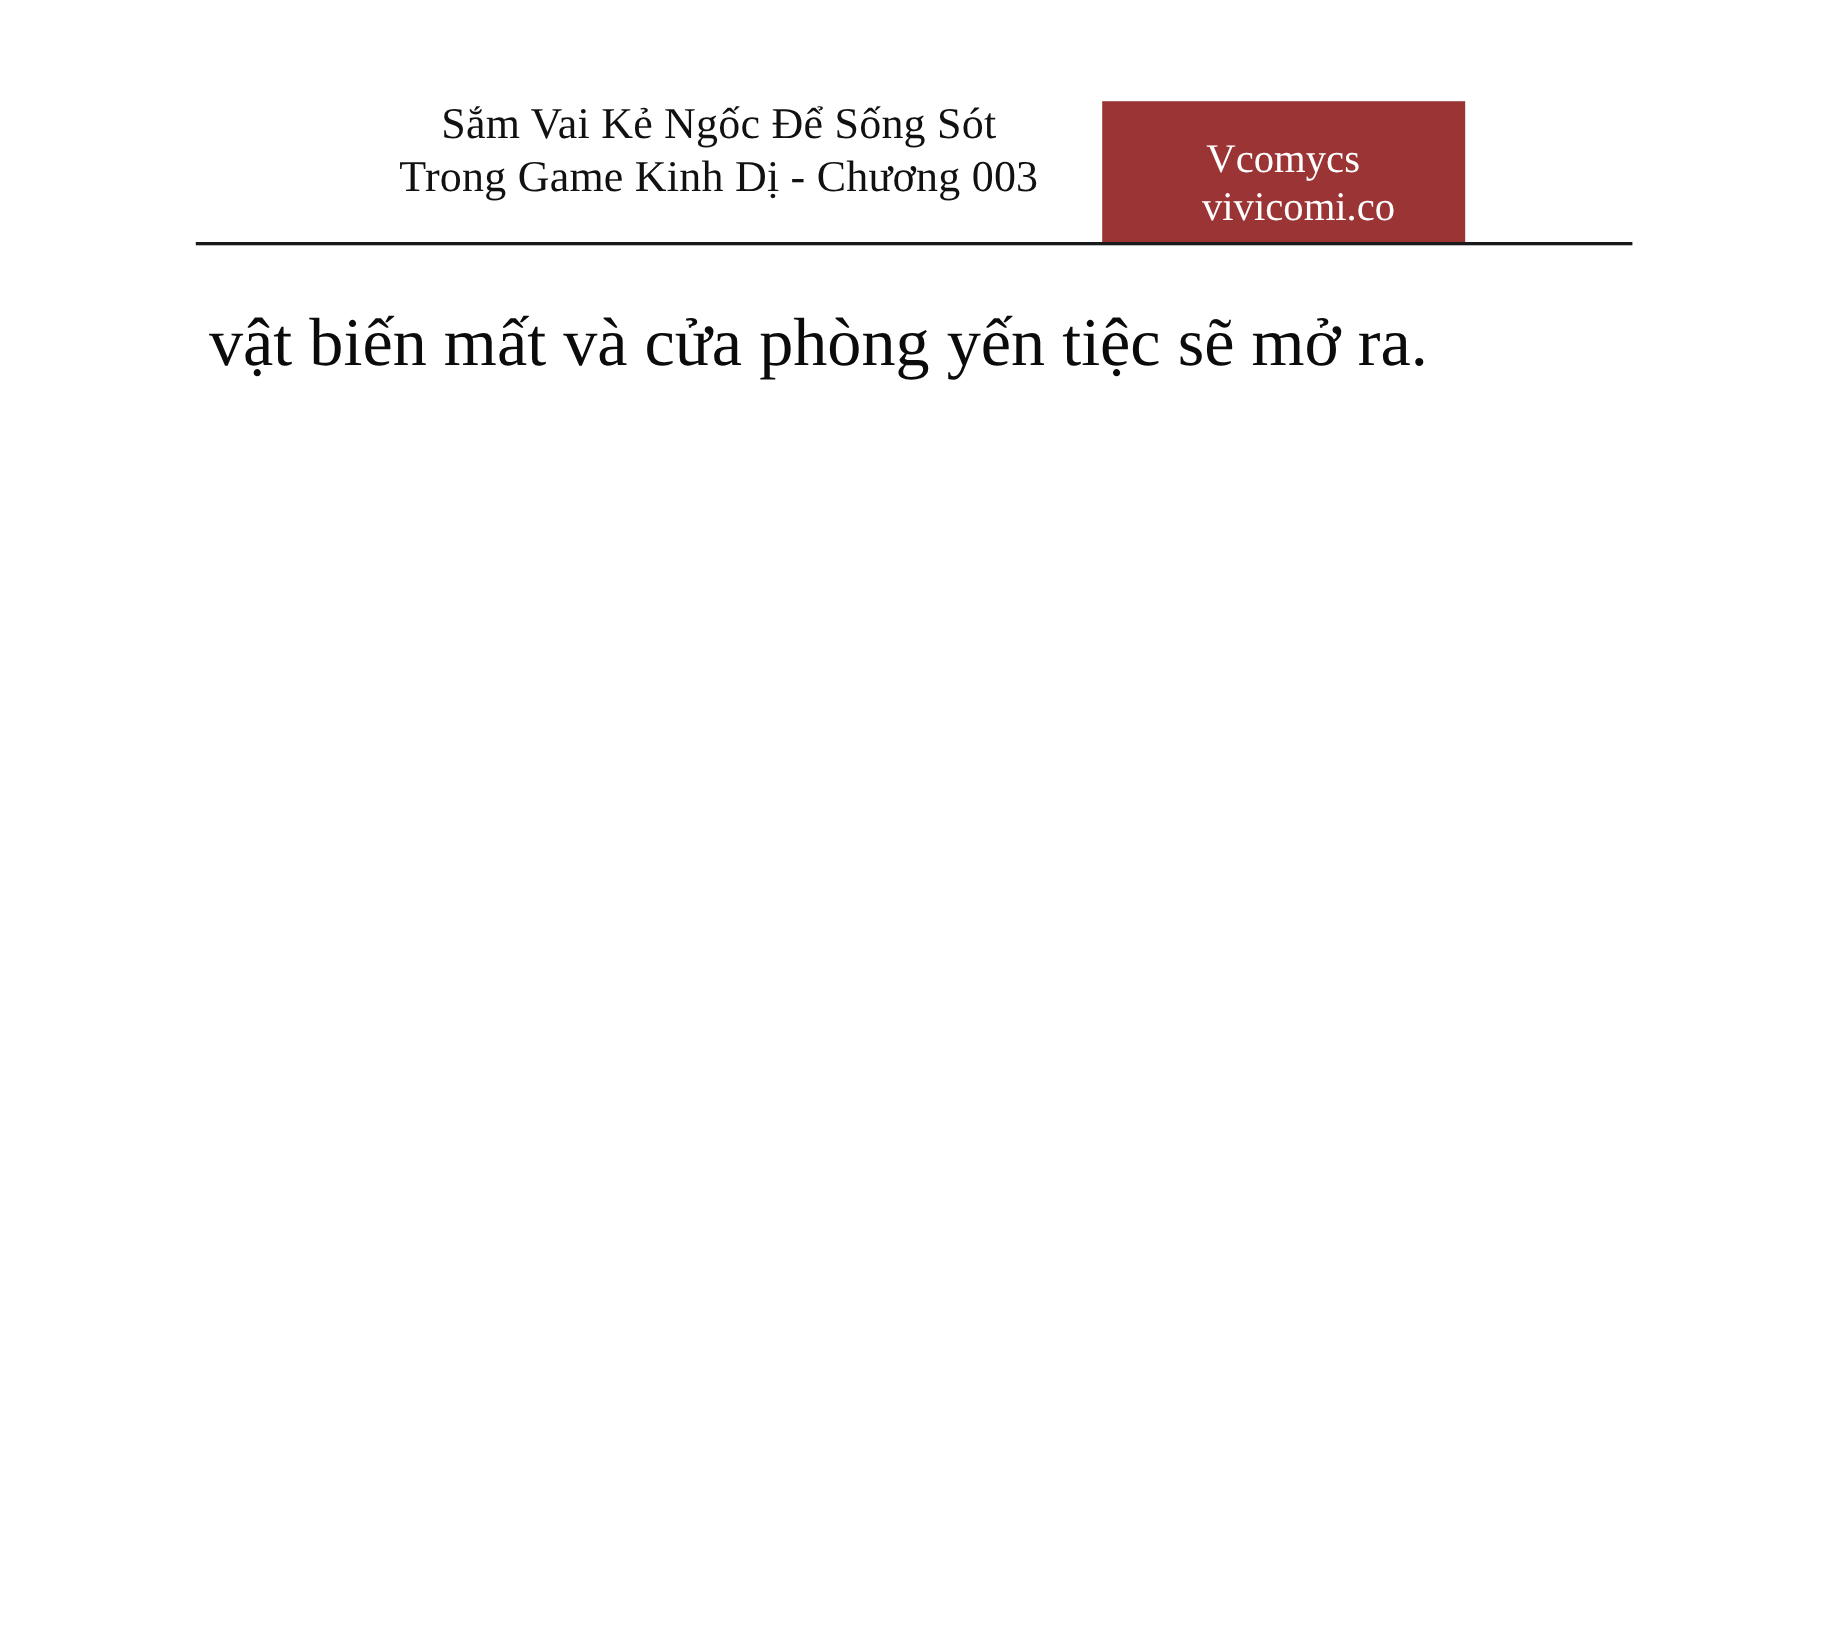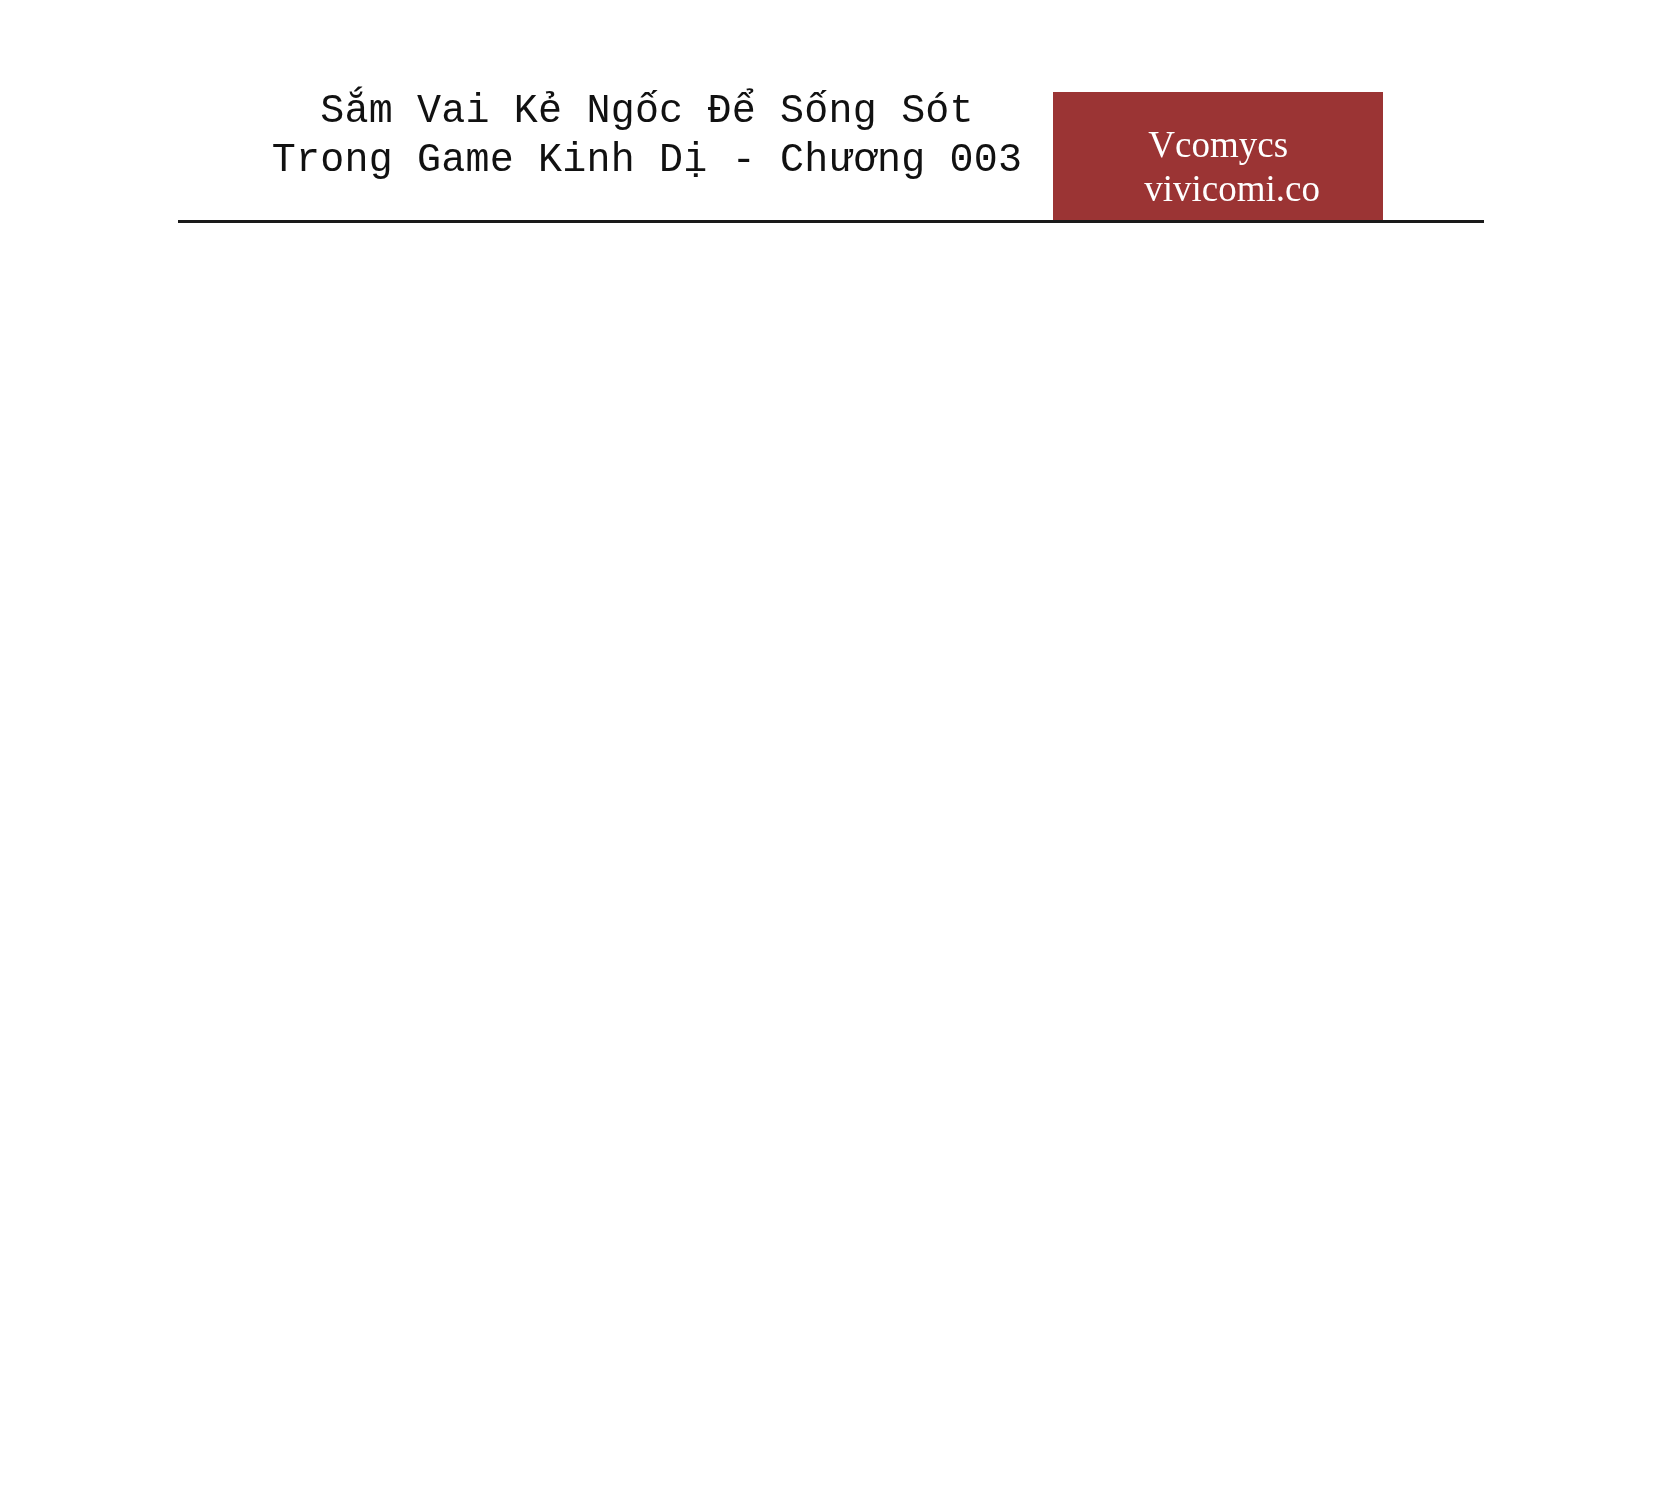--- a/index.html
+++ b/index.html
@@ -33,23 +33,23 @@
     flex-direction: row;
     align-items: flex-start;
     justify-content: center;
   }
 
   .header-title {
     text-align: center;
     font-size: 40px;
     line-height: 1.22;
     letter-spacing: 0.2px;
-    font-family: Liberation Mono, monospace;
+    font-family: Liberation Serif, serif;
     color: #111111;
-    padding-right: 31px;
+    padding-right: 18px;
     white-space: pre-line;
     min-width: 660px;
   }
 
   .brand-box {
     background: #9b3434;
     color: #ffffff;
     width: 330px;
     min-height: 130px;
     box-sizing: border-box;
@@ -117,17 +117,18 @@
 
     <div class="brand-box">
       <div class="brand-name">Vcomycs</div>
       <div class="brand-url">vivicomi.co</div>
     </div>
   </div>
 
   <div class="header-rule"></div>
 
   <div class="content">
+    <p class="para plain gap-lg">vật biến mất và cửa phòng yến tiệc sẽ mở ra.</p>
 
 
   </div>
 
 </div>
 
 </body></html>

